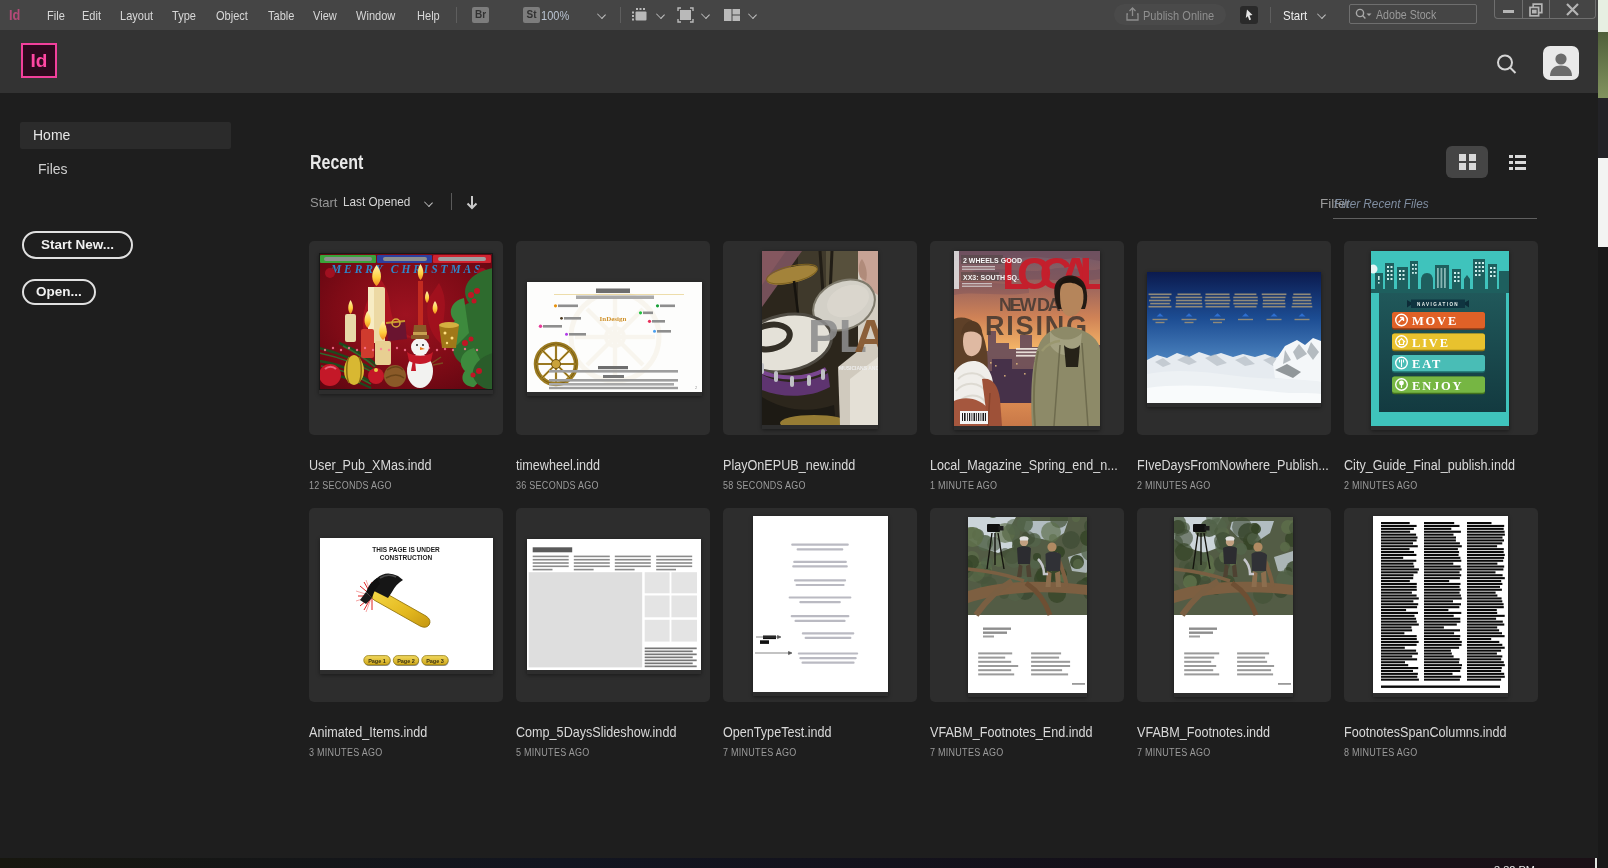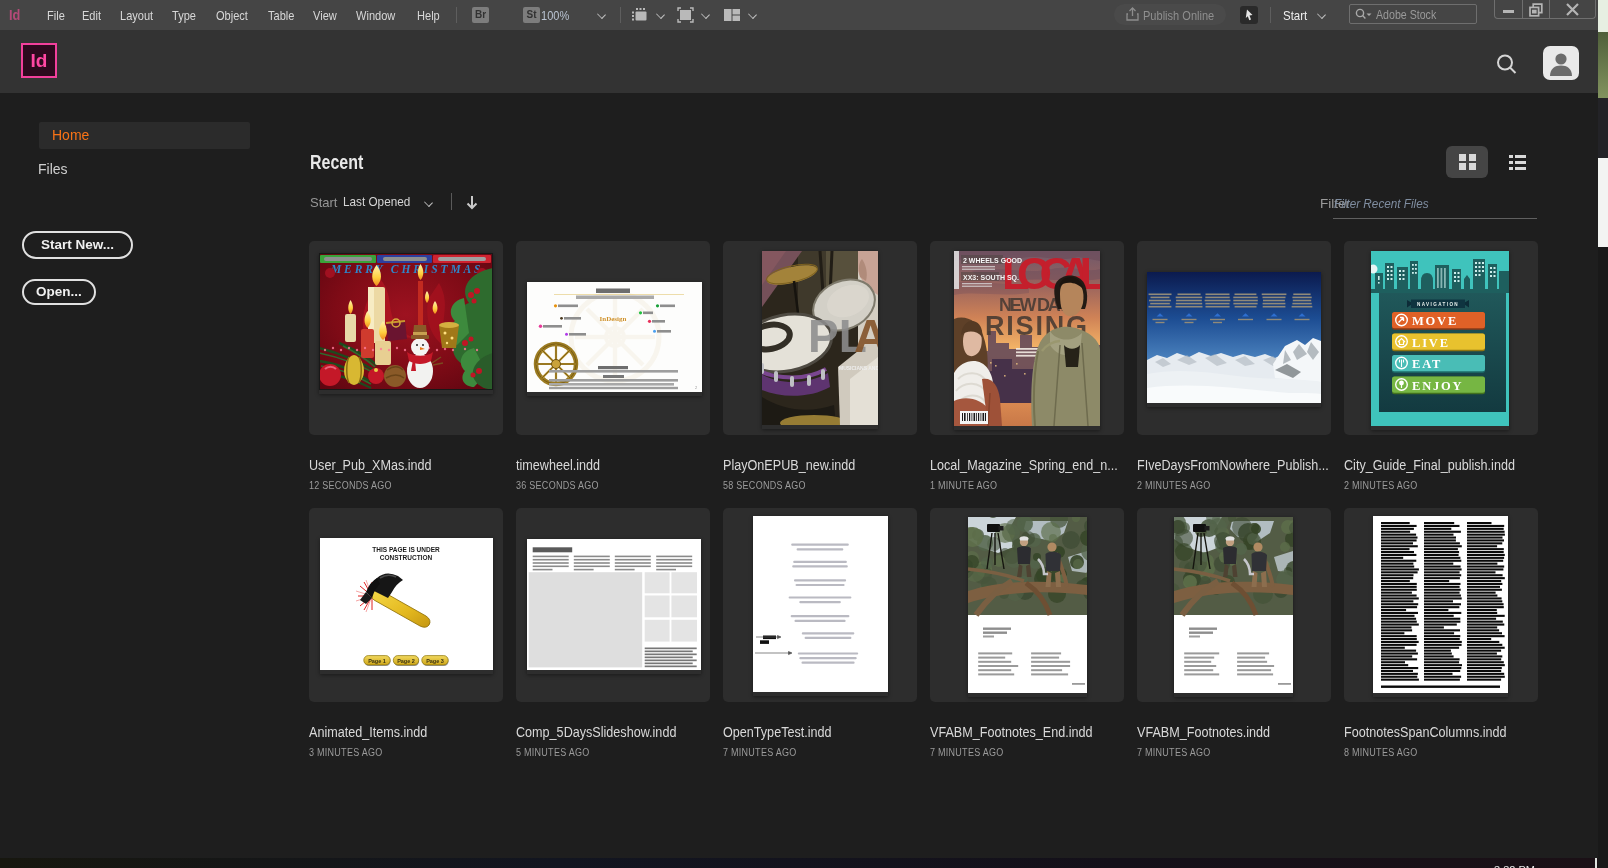--- a/index.html
+++ b/index.html
@@ -20,22 +20,22 @@
   #winbtns { position:absolute; left:1494px; top:0; width:102px; height:19px;
      border:1px solid #6f6f6f; border-top:none; border-radius:0 0 4px 4px; display:flex; }
   #winbtns .wb { flex:0 0 auto; border-right:1px solid #6f6f6f; position:relative; }
   #winbtns .wb:last-child { border-right:none; }
   
   #appbar { position:absolute; left:0; top:30px; width:1598px; height:63px; background:#333333; }
   #idlogo { position:absolute; left:21px; top:13px; width:36px; height:35px; background:#2c0a1e;
      border:2px solid #f2409c; color:#ff47a3; font-size:19px; font-weight:bold; text-align:center; line-height:31px; }
   #avatar { position:absolute; left:1543px; top:16px; width:36px; height:34px; background:#e9e9e9; border-radius:7px; }
   
-  #homepill { position:absolute; left:39px; top:122px; width:211px; height:27px; background:#2b2b2b; border-radius:2px;
-     color:#f97316; font-size:14px; line-height:27px; padding-left:13px; }
+  #homepill { position:absolute; left:20px; top:122px; width:211px; height:27px; background:#2b2b2b; border-radius:2px;
+     color:#e5e5e5; font-size:14px; line-height:27px; padding-left:13px; }
   #learn { position:absolute; left:38px; top:161px; font-size:14px; color:#cfcfcf; }
   .obtn { position:absolute; border:2px solid #e0e0e0; border-radius:15px; color:#f0f0f0;
      font-size:13.5px; font-weight:bold; text-align:center; }
   #btn-create { left:22px; top:231px; width:111px; height:28px; line-height:24px; }
   #btn-open  { left:22px; top:279px; width:74px; height:26px; line-height:22px; }
   
   #recent { position:absolute; left:310px; top:150px; font-size:21px; font-weight:bold; color:#e9e9e9; transform-origin:0 0; transform:scale(0.76,1); }
   #sortlbl { position:absolute; left:310px; top:195px; font-size:13px; color:#969696; }
   #sortval { position:absolute; left:343px; top:194px; font-size:13.5px; color:#d6d6d6; transform-origin:0 0; transform:scale(0.87,1); }
   #sortsep { position:absolute; left:451px; top:193px; width:1px; height:17px; background:#5a5a5a; }

